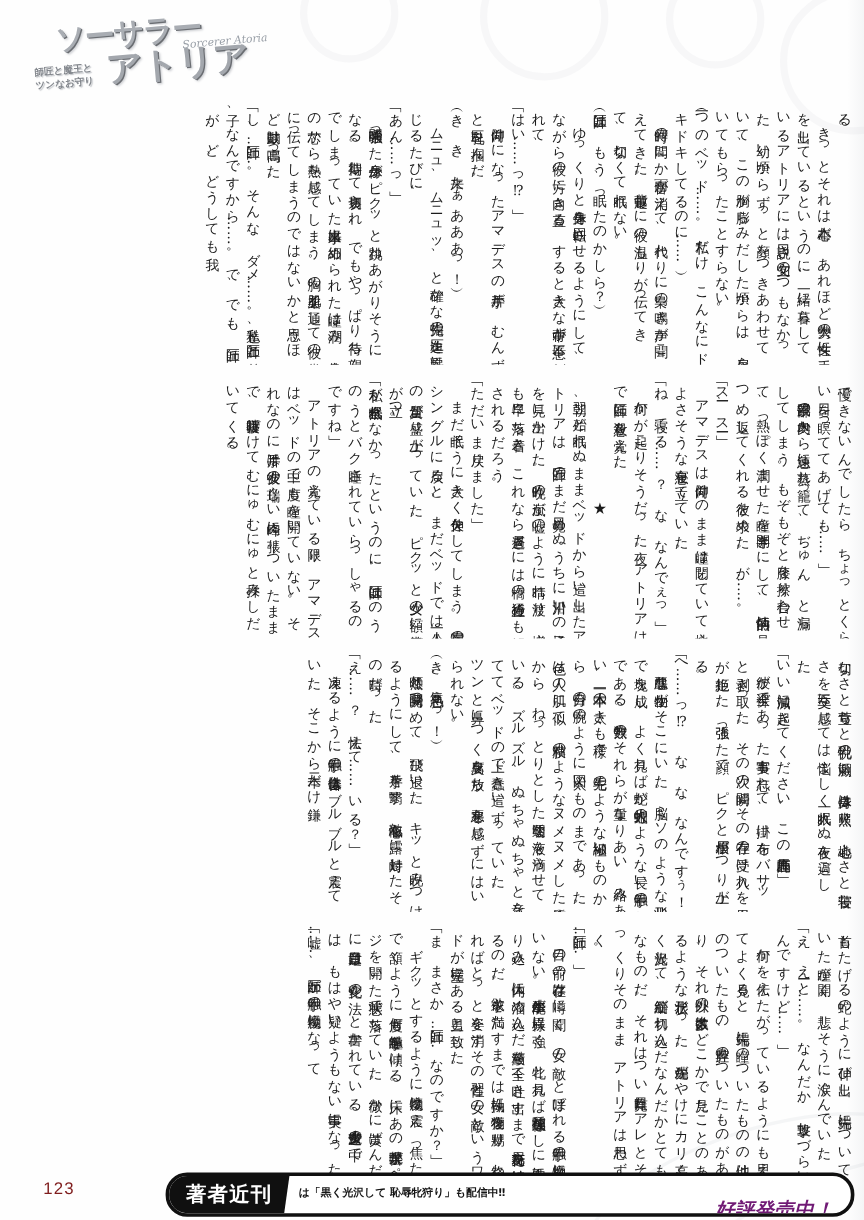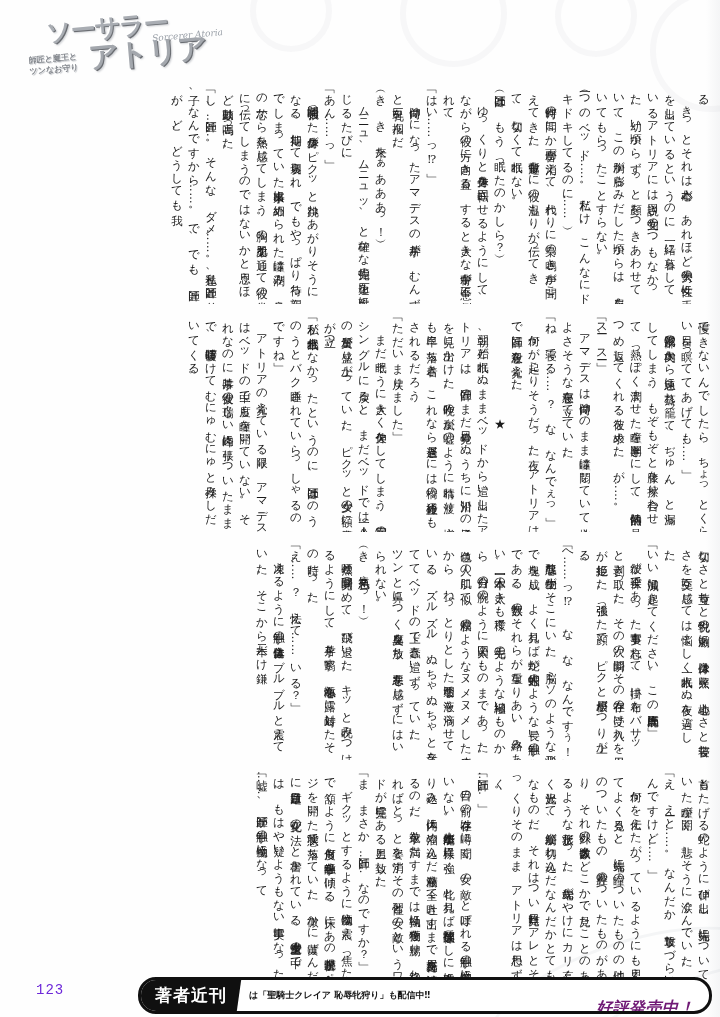--- a/index.html
+++ b/index.html
@@ -55,22 +55,22 @@
     text-align:left;
   }
   .band1{top:86px;}
   .band2{top:314px;}
   .band3{top:542px;}
   .band4{top:770px;}
 
   
   .page-number{
     position:absolute;left:36px;top:982px;
-    font-size:14px;color:#6d28d9;letter-spacing:1px;
-    font-family:Liberation Mono, monospace;
+    font-size:14px;color:#7f1d1d;letter-spacing:1px;
+    font-family:Liberation Sans, sans-serif;
   }
   .footer-banner{
     position:absolute;left:138px;top:977px;width:574px;height:37px;
     box-sizing:border-box;
     background:#fff;border:3px solid #101010;border-radius:18px;
     display:flex;align-items:center;overflow:hidden;
     font-family:"DejaVu Sans","Liberation Sans",sans-serif;
   }
   .footer-label{
     flex:0 0 auto;height:100%;
@@ -156,18 +156,18 @@
 　ギクッとするように魔物は震え、焦った様子で頷くように何度も瞳触手を傾ける。床にあの禁呪書がページを開いた状態で落ちていた。微かに黄ばんだ紙面に章題目は、変化の法、と書かれている。少女魔道士の中では、もはや疑いようもない事実になった。
 「嘘……、師匠が触手の魔物になって</div>
 
   <div class="page-number">123</div>
 
   <div class="footer-banner">
     <div class="footer-label">
       <span>著者近刊</span>
     </div>
     <div class="footer-works">
-      <div>は「聖騎士クレイア 恥辱牝狩り」も配信中‼</div>
+      <div>は「黒く光沢して 恥辱牝狩り」も配信中‼</div>
     </div>
     <div class="footer-status">好評発売中！</div>
   </div>
 
 </div>
 
 </body></html>

